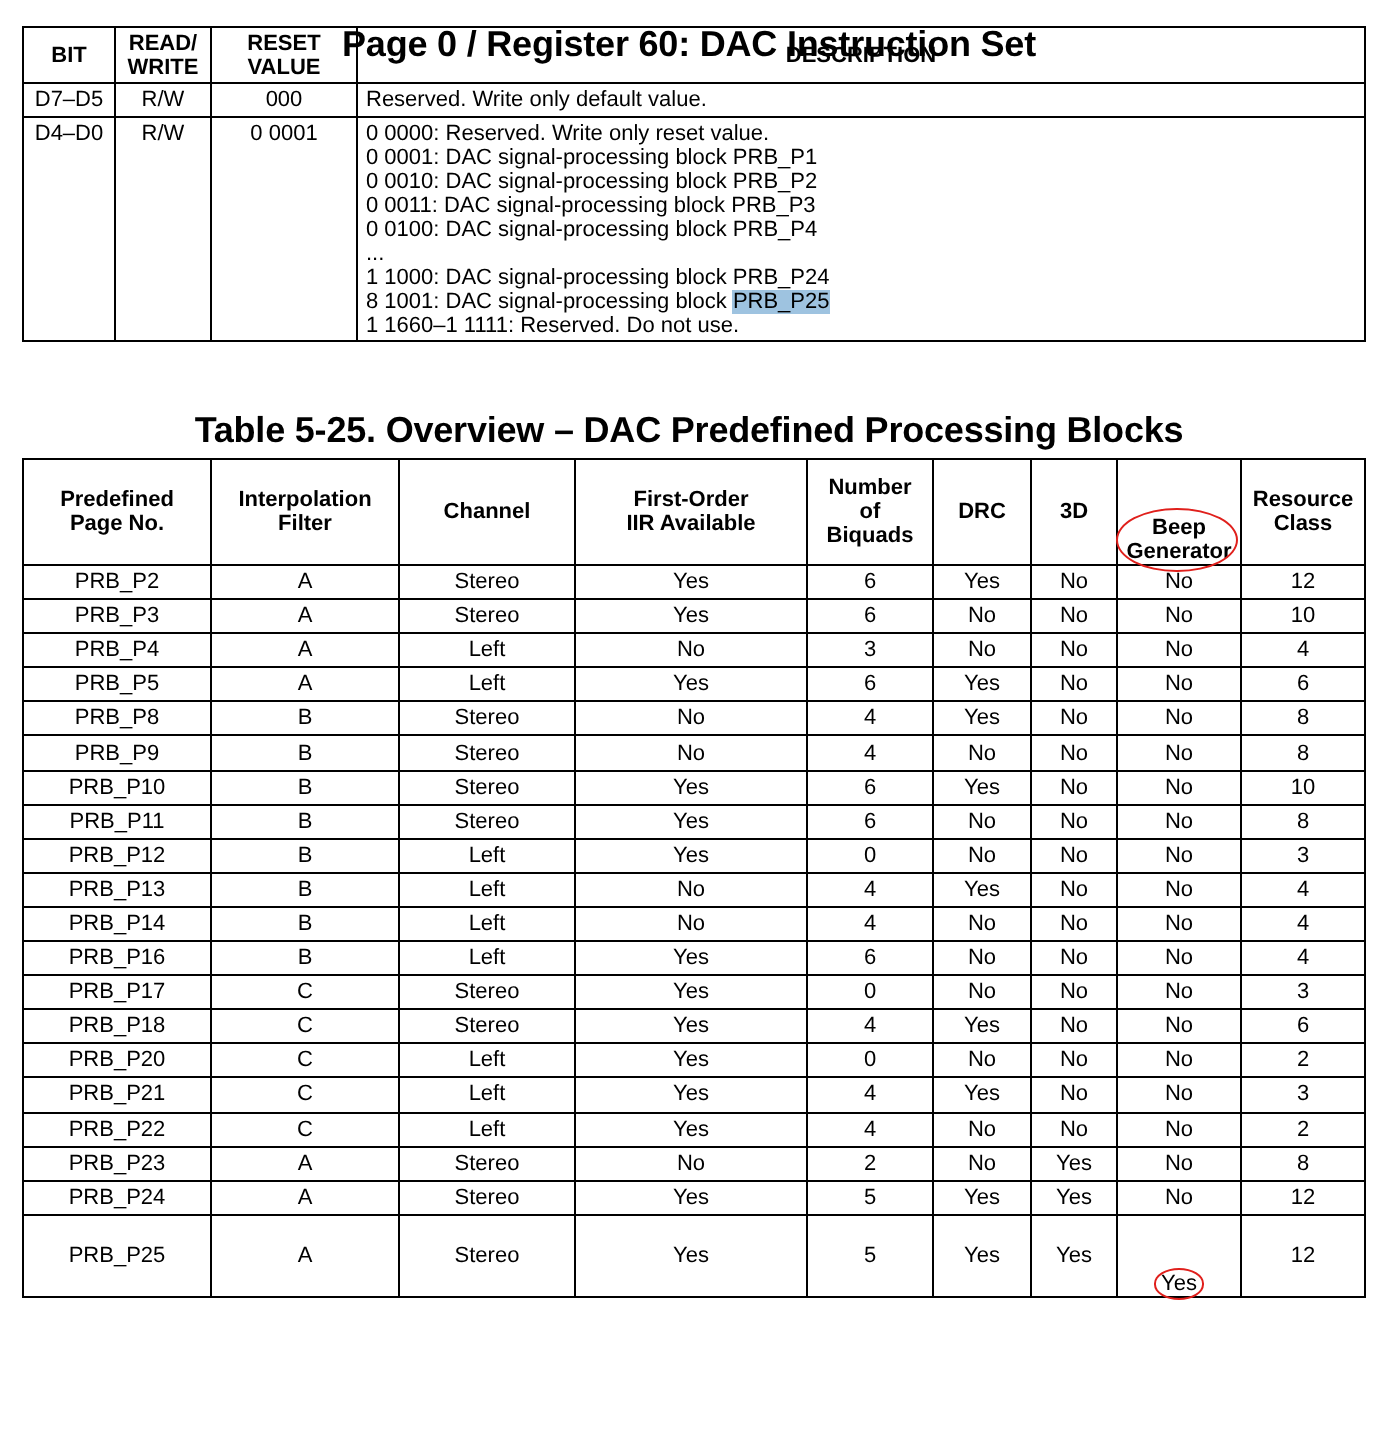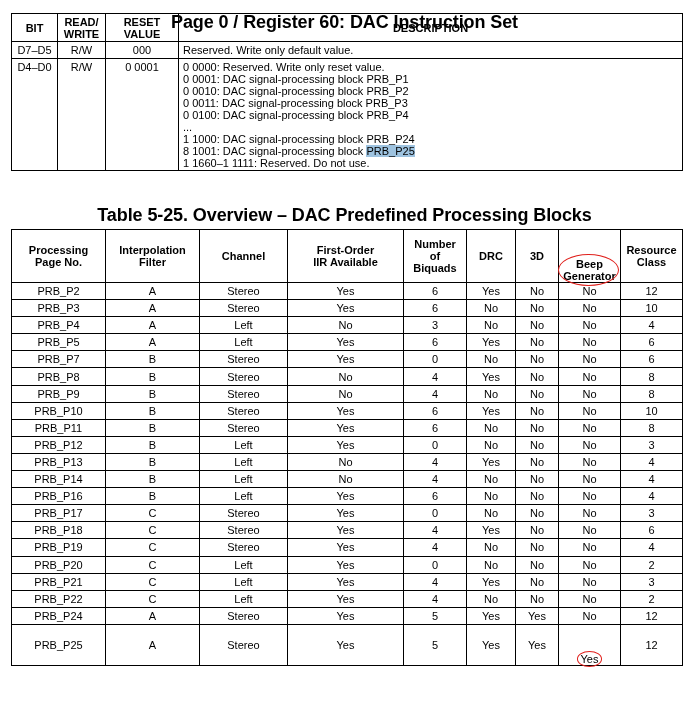--- a/index.html
+++ b/index.html
@@ -92,21 +92,21 @@
       <col style="width:88px">
       <col style="width:116px">
       <col style="width:63px">
       <col style="width:49px">
       <col style="width:43px">
       <col style="width:62px">
       <col style="width:62px">
   </colgroup>
   <thead>
     <tr id="prb-head">
-        <th><span><div>Processing</div><div>Page No.</div></span></th>
+        <th><span><div>Predefined</div><div>Page No.</div></span></th>
         <th><span><div>Interpolation</div><div>Filter</div></span></th>
         <th><span><div>Channel</div></span></th>
         <th><span><div>First-Order</div><div>IIR Available</div></span></th>
         <th><span><div>Number</div><div>of</div><div>Biquads</div></span></th>
         <th><span><div>DRC</div></span></th>
         <th><span><div>3D</div></span></th>
         <th><span class="circled big"><div>Beep</div><div>Generator</div></span></th>
         <th><span><div>Resource</div><div>Class</div></span></th>
       </tr>
   </thead>
@@ -149,183 +149,172 @@
         <td><span>A</span></td>
         <td><span>Left</span></td>
         <td><span>Yes</span></td>
         <td><span>6</span></td>
         <td><span>Yes</span></td>
         <td><span>No</span></td>
         <td><span>No</span></td>
         <td><span>6</span></td>
       </tr>
       <tr>
-        <td><span>PRB_P7</span></td>
-        <td><span>B</span></td>
-        <td><span>Stereo</span></td>
+        <td><span>PRB_P8</span></td>
+        <td><span>B</span></td>
+        <td><span>Stereo</span></td>
+        <td><span>No</span></td>
+        <td><span>4</span></td>
+        <td><span>Yes</span></td>
+        <td><span>No</span></td>
+        <td><span>No</span></td>
+        <td><span>8</span></td>
+      </tr>
+      <tr>
+        <td><span>PRB_P9</span></td>
+        <td><span>B</span></td>
+        <td><span>Stereo</span></td>
+        <td><span>No</span></td>
+        <td><span>4</span></td>
+        <td><span>No</span></td>
+        <td><span>No</span></td>
+        <td><span>No</span></td>
+        <td><span>8</span></td>
+      </tr>
+      <tr>
+        <td><span>PRB_P10</span></td>
+        <td><span>B</span></td>
+        <td><span>Stereo</span></td>
+        <td><span>Yes</span></td>
+        <td><span>6</span></td>
+        <td><span>Yes</span></td>
+        <td><span>No</span></td>
+        <td><span>No</span></td>
+        <td><span>10</span></td>
+      </tr>
+      <tr>
+        <td><span>PRB_P11</span></td>
+        <td><span>B</span></td>
+        <td><span>Stereo</span></td>
+        <td><span>Yes</span></td>
+        <td><span>6</span></td>
+        <td><span>No</span></td>
+        <td><span>No</span></td>
+        <td><span>No</span></td>
+        <td><span>8</span></td>
+      </tr>
+      <tr>
+        <td><span>PRB_P12</span></td>
+        <td><span>B</span></td>
+        <td><span>Left</span></td>
         <td><span>Yes</span></td>
         <td><span>0</span></td>
         <td><span>No</span></td>
         <td><span>No</span></td>
         <td><span>No</span></td>
-        <td><span>6</span></td>
-      </tr>
-      <tr>
-        <td><span>PRB_P8</span></td>
-        <td><span>B</span></td>
-        <td><span>Stereo</span></td>
-        <td><span>No</span></td>
-        <td><span>4</span></td>
-        <td><span>Yes</span></td>
-        <td><span>No</span></td>
+        <td><span>3</span></td>
+      </tr>
+      <tr>
+        <td><span>PRB_P13</span></td>
+        <td><span>B</span></td>
+        <td><span>Left</span></td>
+        <td><span>No</span></td>
+        <td><span>4</span></td>
+        <td><span>Yes</span></td>
+        <td><span>No</span></td>
+        <td><span>No</span></td>
+        <td><span>4</span></td>
+      </tr>
+      <tr>
+        <td><span>PRB_P14</span></td>
+        <td><span>B</span></td>
+        <td><span>Left</span></td>
+        <td><span>No</span></td>
+        <td><span>4</span></td>
+        <td><span>No</span></td>
+        <td><span>No</span></td>
+        <td><span>No</span></td>
+        <td><span>4</span></td>
+      </tr>
+      <tr>
+        <td><span>PRB_P16</span></td>
+        <td><span>B</span></td>
+        <td><span>Left</span></td>
+        <td><span>Yes</span></td>
+        <td><span>6</span></td>
+        <td><span>No</span></td>
+        <td><span>No</span></td>
+        <td><span>No</span></td>
+        <td><span>4</span></td>
+      </tr>
+      <tr>
+        <td><span>PRB_P17</span></td>
+        <td><span>C</span></td>
+        <td><span>Stereo</span></td>
+        <td><span>Yes</span></td>
+        <td><span>0</span></td>
+        <td><span>No</span></td>
+        <td><span>No</span></td>
+        <td><span>No</span></td>
+        <td><span>3</span></td>
+      </tr>
+      <tr>
+        <td><span>PRB_P18</span></td>
+        <td><span>C</span></td>
+        <td><span>Stereo</span></td>
+        <td><span>Yes</span></td>
+        <td><span>4</span></td>
+        <td><span>Yes</span></td>
+        <td><span>No</span></td>
+        <td><span>No</span></td>
+        <td><span>6</span></td>
+      </tr>
+      <tr>
+        <td><span>PRB_P20</span></td>
+        <td><span>C</span></td>
+        <td><span>Left</span></td>
+        <td><span>Yes</span></td>
+        <td><span>0</span></td>
+        <td><span>No</span></td>
+        <td><span>No</span></td>
+        <td><span>No</span></td>
+        <td><span>2</span></td>
+      </tr>
+      <tr>
+        <td><span>PRB_P21</span></td>
+        <td><span>C</span></td>
+        <td><span>Left</span></td>
+        <td><span>Yes</span></td>
+        <td><span>4</span></td>
+        <td><span>Yes</span></td>
+        <td><span>No</span></td>
+        <td><span>No</span></td>
+        <td><span>3</span></td>
+      </tr>
+      <tr>
+        <td><span>PRB_P22</span></td>
+        <td><span>C</span></td>
+        <td><span>Left</span></td>
+        <td><span>Yes</span></td>
+        <td><span>4</span></td>
+        <td><span>No</span></td>
+        <td><span>No</span></td>
+        <td><span>No</span></td>
+        <td><span>2</span></td>
+      </tr>
+      <tr>
+        <td><span>PRB_P23</span></td>
+        <td><span>A</span></td>
+        <td><span>Stereo</span></td>
+        <td><span>No</span></td>
+        <td><span>2</span></td>
+        <td><span>No</span></td>
+        <td><span>Yes</span></td>
         <td><span>No</span></td>
         <td><span>8</span></td>
-      </tr>
-      <tr>
-        <td><span>PRB_P9</span></td>
-        <td><span>B</span></td>
-        <td><span>Stereo</span></td>
-        <td><span>No</span></td>
-        <td><span>4</span></td>
-        <td><span>No</span></td>
-        <td><span>No</span></td>
-        <td><span>No</span></td>
-        <td><span>8</span></td>
-      </tr>
-      <tr>
-        <td><span>PRB_P10</span></td>
-        <td><span>B</span></td>
-        <td><span>Stereo</span></td>
-        <td><span>Yes</span></td>
-        <td><span>6</span></td>
-        <td><span>Yes</span></td>
-        <td><span>No</span></td>
-        <td><span>No</span></td>
-        <td><span>10</span></td>
-      </tr>
-      <tr>
-        <td><span>PRB_P11</span></td>
-        <td><span>B</span></td>
-        <td><span>Stereo</span></td>
-        <td><span>Yes</span></td>
-        <td><span>6</span></td>
-        <td><span>No</span></td>
-        <td><span>No</span></td>
-        <td><span>No</span></td>
-        <td><span>8</span></td>
-      </tr>
-      <tr>
-        <td><span>PRB_P12</span></td>
-        <td><span>B</span></td>
-        <td><span>Left</span></td>
-        <td><span>Yes</span></td>
-        <td><span>0</span></td>
-        <td><span>No</span></td>
-        <td><span>No</span></td>
-        <td><span>No</span></td>
-        <td><span>3</span></td>
-      </tr>
-      <tr>
-        <td><span>PRB_P13</span></td>
-        <td><span>B</span></td>
-        <td><span>Left</span></td>
-        <td><span>No</span></td>
-        <td><span>4</span></td>
-        <td><span>Yes</span></td>
-        <td><span>No</span></td>
-        <td><span>No</span></td>
-        <td><span>4</span></td>
-      </tr>
-      <tr>
-        <td><span>PRB_P14</span></td>
-        <td><span>B</span></td>
-        <td><span>Left</span></td>
-        <td><span>No</span></td>
-        <td><span>4</span></td>
-        <td><span>No</span></td>
-        <td><span>No</span></td>
-        <td><span>No</span></td>
-        <td><span>4</span></td>
-      </tr>
-      <tr>
-        <td><span>PRB_P16</span></td>
-        <td><span>B</span></td>
-        <td><span>Left</span></td>
-        <td><span>Yes</span></td>
-        <td><span>6</span></td>
-        <td><span>No</span></td>
-        <td><span>No</span></td>
-        <td><span>No</span></td>
-        <td><span>4</span></td>
-      </tr>
-      <tr>
-        <td><span>PRB_P17</span></td>
-        <td><span>C</span></td>
-        <td><span>Stereo</span></td>
-        <td><span>Yes</span></td>
-        <td><span>0</span></td>
-        <td><span>No</span></td>
-        <td><span>No</span></td>
-        <td><span>No</span></td>
-        <td><span>3</span></td>
-      </tr>
-      <tr>
-        <td><span>PRB_P18</span></td>
-        <td><span>C</span></td>
-        <td><span>Stereo</span></td>
-        <td><span>Yes</span></td>
-        <td><span>4</span></td>
-        <td><span>Yes</span></td>
-        <td><span>No</span></td>
-        <td><span>No</span></td>
-        <td><span>6</span></td>
-      </tr>
-      <tr>
-        <td><span>PRB_P19</span></td>
-        <td><span>C</span></td>
-        <td><span>Stereo</span></td>
-        <td><span>Yes</span></td>
-        <td><span>4</span></td>
-        <td><span>No</span></td>
-        <td><span>No</span></td>
-        <td><span>No</span></td>
-        <td><span>4</span></td>
-      </tr>
-      <tr>
-        <td><span>PRB_P20</span></td>
-        <td><span>C</span></td>
-        <td><span>Left</span></td>
-        <td><span>Yes</span></td>
-        <td><span>0</span></td>
-        <td><span>No</span></td>
-        <td><span>No</span></td>
-        <td><span>No</span></td>
-        <td><span>2</span></td>
-      </tr>
-      <tr>
-        <td><span>PRB_P21</span></td>
-        <td><span>C</span></td>
-        <td><span>Left</span></td>
-        <td><span>Yes</span></td>
-        <td><span>4</span></td>
-        <td><span>Yes</span></td>
-        <td><span>No</span></td>
-        <td><span>No</span></td>
-        <td><span>3</span></td>
-      </tr>
-      <tr>
-        <td><span>PRB_P22</span></td>
-        <td><span>C</span></td>
-        <td><span>Left</span></td>
-        <td><span>Yes</span></td>
-        <td><span>4</span></td>
-        <td><span>No</span></td>
-        <td><span>No</span></td>
-        <td><span>No</span></td>
-        <td><span>2</span></td>
       </tr>
       <tr>
         <td><span>PRB_P24</span></td>
         <td><span>A</span></td>
         <td><span>Stereo</span></td>
         <td><span>Yes</span></td>
         <td><span>5</span></td>
         <td><span>Yes</span></td>
         <td><span>Yes</span></td>
         <td><span>No</span></td>

